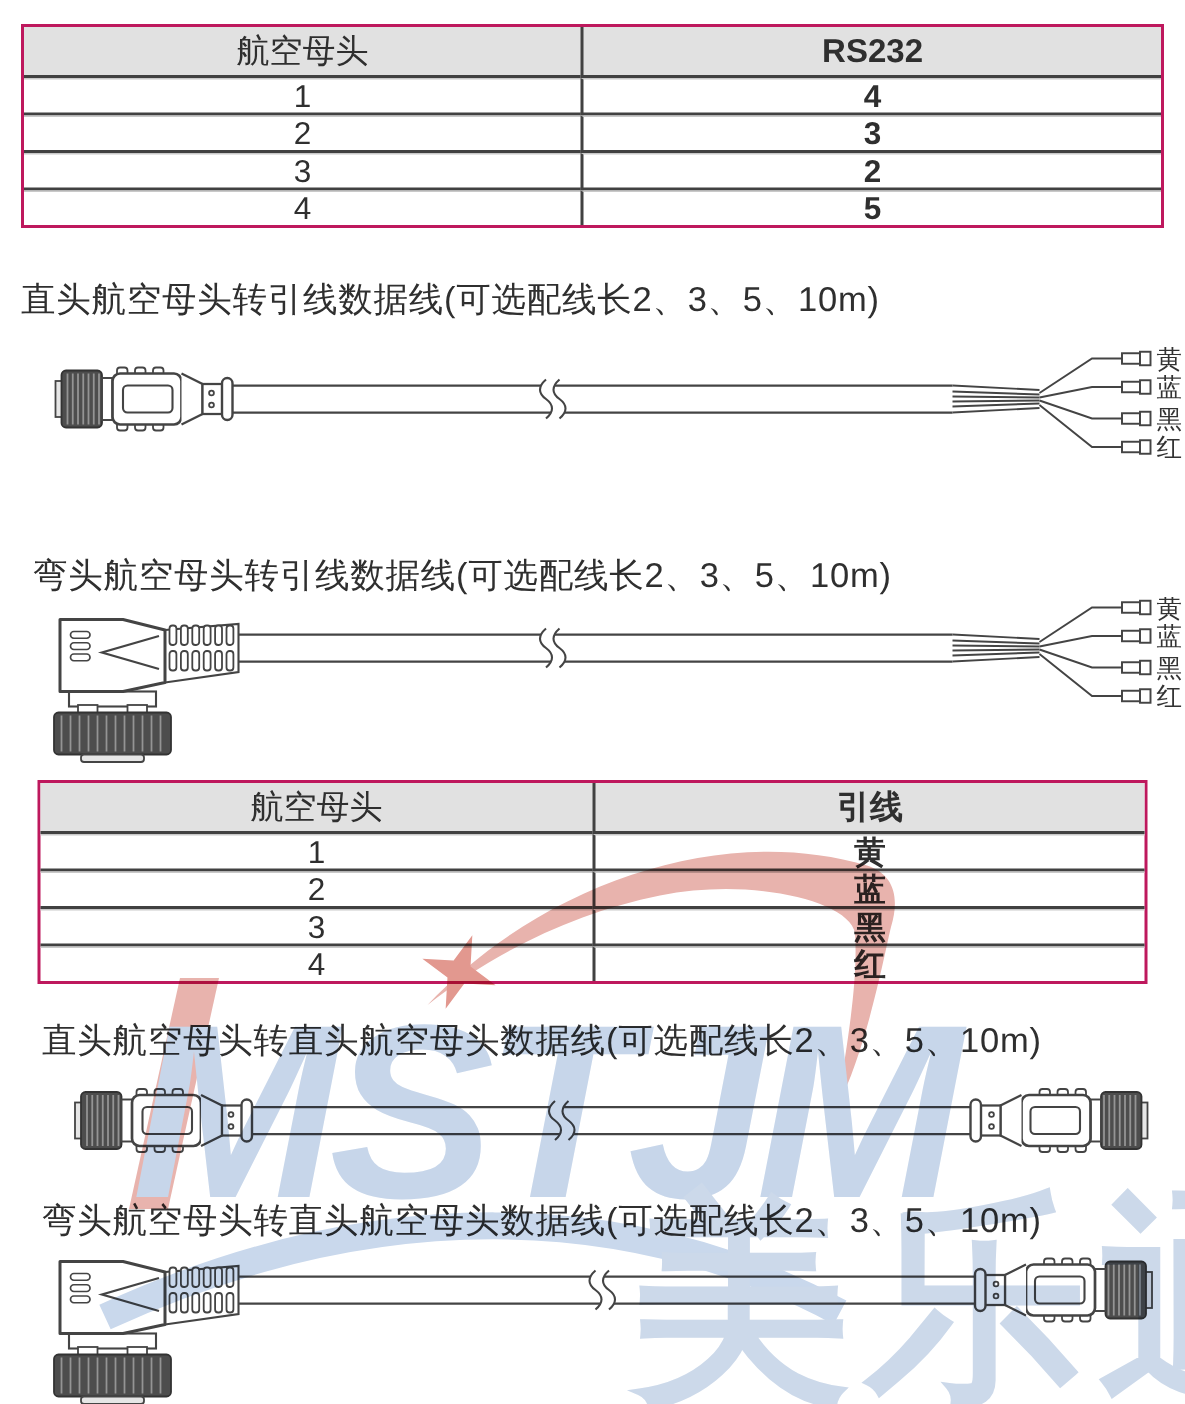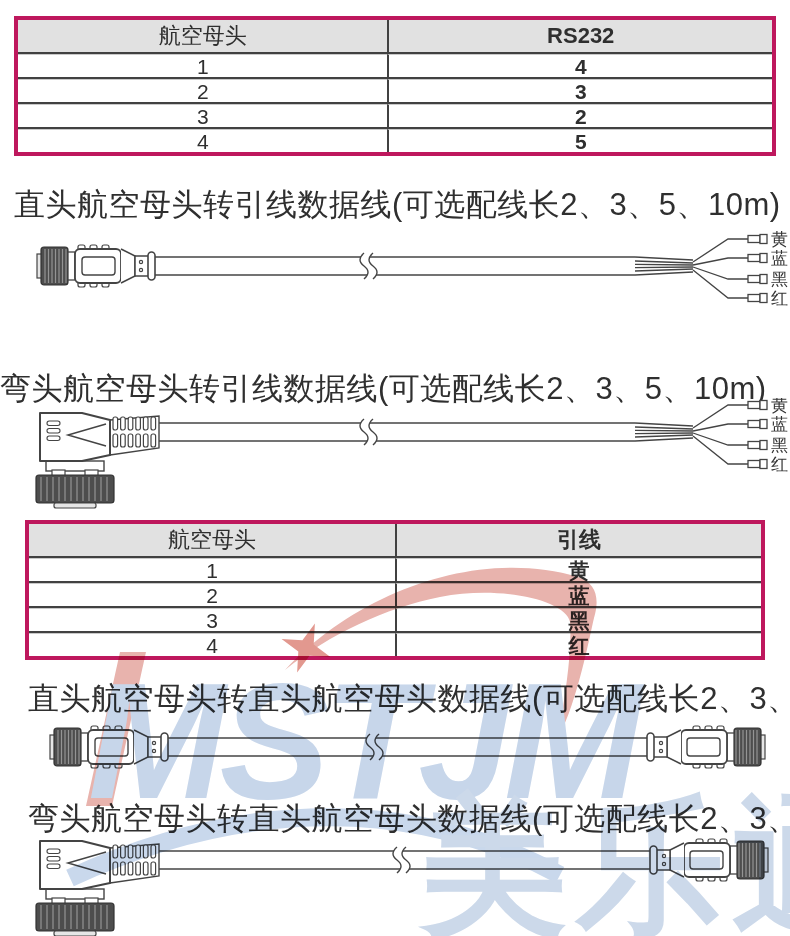--- a/index.html
+++ b/index.html
@@ -1,27 +1,27 @@
 <!DOCTYPE html>
 <html><head>
 <meta charset="utf-8">
 <style>
   html,body{margin:0;padding:0;}
   body{font-family:"Liberation Sans","DejaVu Sans",sans-serif;background:#fff;}
   .page{position:relative;width:790px;height:936px;background:#ffffff;overflow:hidden;}
 
-  .ptable{position:absolute;border-collapse:separate;border-spacing:0;border:4px solid #be185d;}
+  .ptable{position:absolute;border-collapse:separate;border-spacing:0;border:2px solid #be185d;}
   .ptable th{background:#e1e1e1;height:32px;font-size:22px;font-weight:400;color:#2f2f2f;
              text-align:center;border-bottom:2px solid #414141;padding:0;}
   .ptable td{height:22px;font-size:21px;color:#2f2f2f;text-align:center;padding:0;
              border-bottom:2px solid #414141;border-top:1px solid #c9c9c9;line-height:1;}
   .ptable tbody tr:last-child td{border-bottom:0;}
   .ptable .c2{border-left:2px solid #414141;font-weight:bold;}
 
-  .hd{position:absolute;font-size:31px;color:#2f2f2f;white-space:nowrap;letter-spacing:.5px;}
+  .hd{position:absolute;font-size:23px;color:#2f2f2f;white-space:nowrap;letter-spacing:.5px;}
 
   .dia{position:absolute;left:0;}
   .dia .ln{stroke:#444;stroke-width:1.5;fill:none;}
   .wlbl{font-size:17px;fill:#333;}
 
   .watermark{position:absolute;left:0;top:0;pointer-events:none;mix-blend-mode:multiply;z-index:10;}
 </style>
 </head>
 <body>
 
@@ -171,21 +171,21 @@
     <line class="ln" x1="155" y1="45" x2="635" y2="45"></line>
     <line class="ln" x1="155" y1="63" x2="635" y2="63"></line>
     <use href="#brk" transform="translate(362,54)"></use>
     <use href="#fan" transform="translate(635,54)"></use>
     <text class="wlbl" x="771" y="33">黄</text>
     <text class="wlbl" x="771" y="52">蓝</text>
     <text class="wlbl" x="771" y="73">黑</text>
     <text class="wlbl" x="771" y="92">红</text>
   </svg>
 
-  <div class="hd" style="left:0;top:368px;">弯头航空母头转引线数据线(可选配线长2、3、5、10m)</div>
+  <div class="hd" style="left:22px;top:368px;">弯头航空母头转引线数据线(可选配线长2、3、5、10m)</div>
 
   <svg class="dia" style="top:398px;" width="790" height="120" viewBox="0 0 790 120">
     <use href="#cb" transform="translate(10,34)"></use>
     <line class="ln" x1="159" y1="25" x2="635" y2="25"></line>
     <line class="ln" x1="159" y1="43" x2="635" y2="43"></line>
     <use href="#brk" transform="translate(362,34)"></use>
     <use href="#fan" transform="translate(635,34)"></use>
     <text class="wlbl" x="771" y="13">黄</text>
     <text class="wlbl" x="771" y="32">蓝</text>
     <text class="wlbl" x="771" y="53">黑</text>

